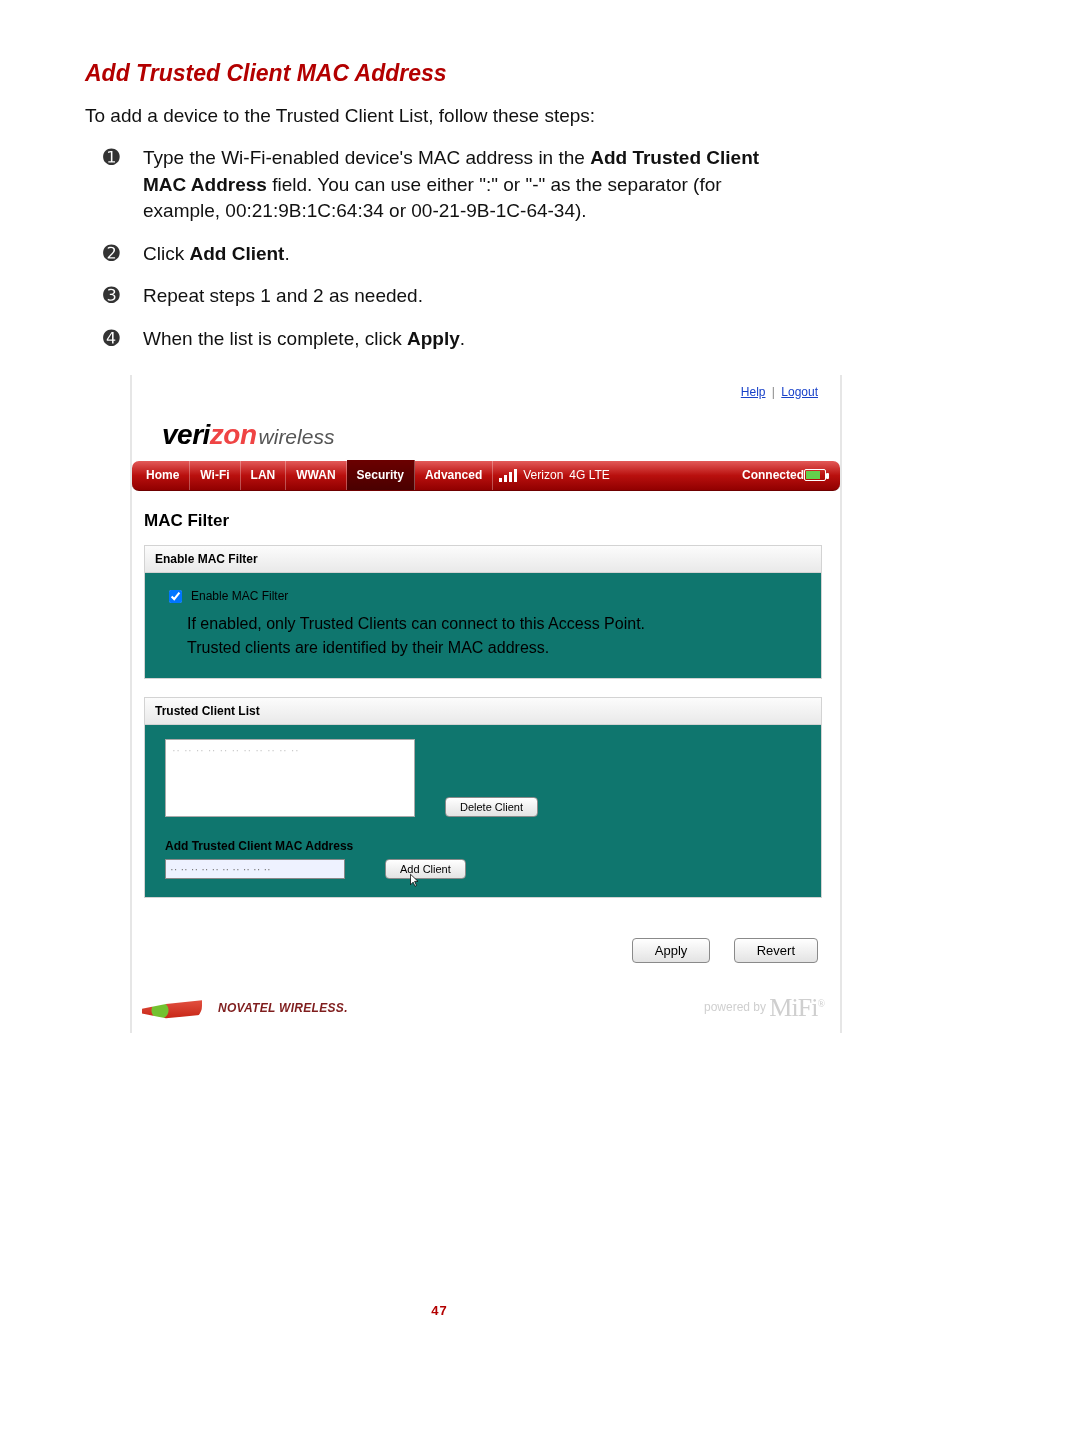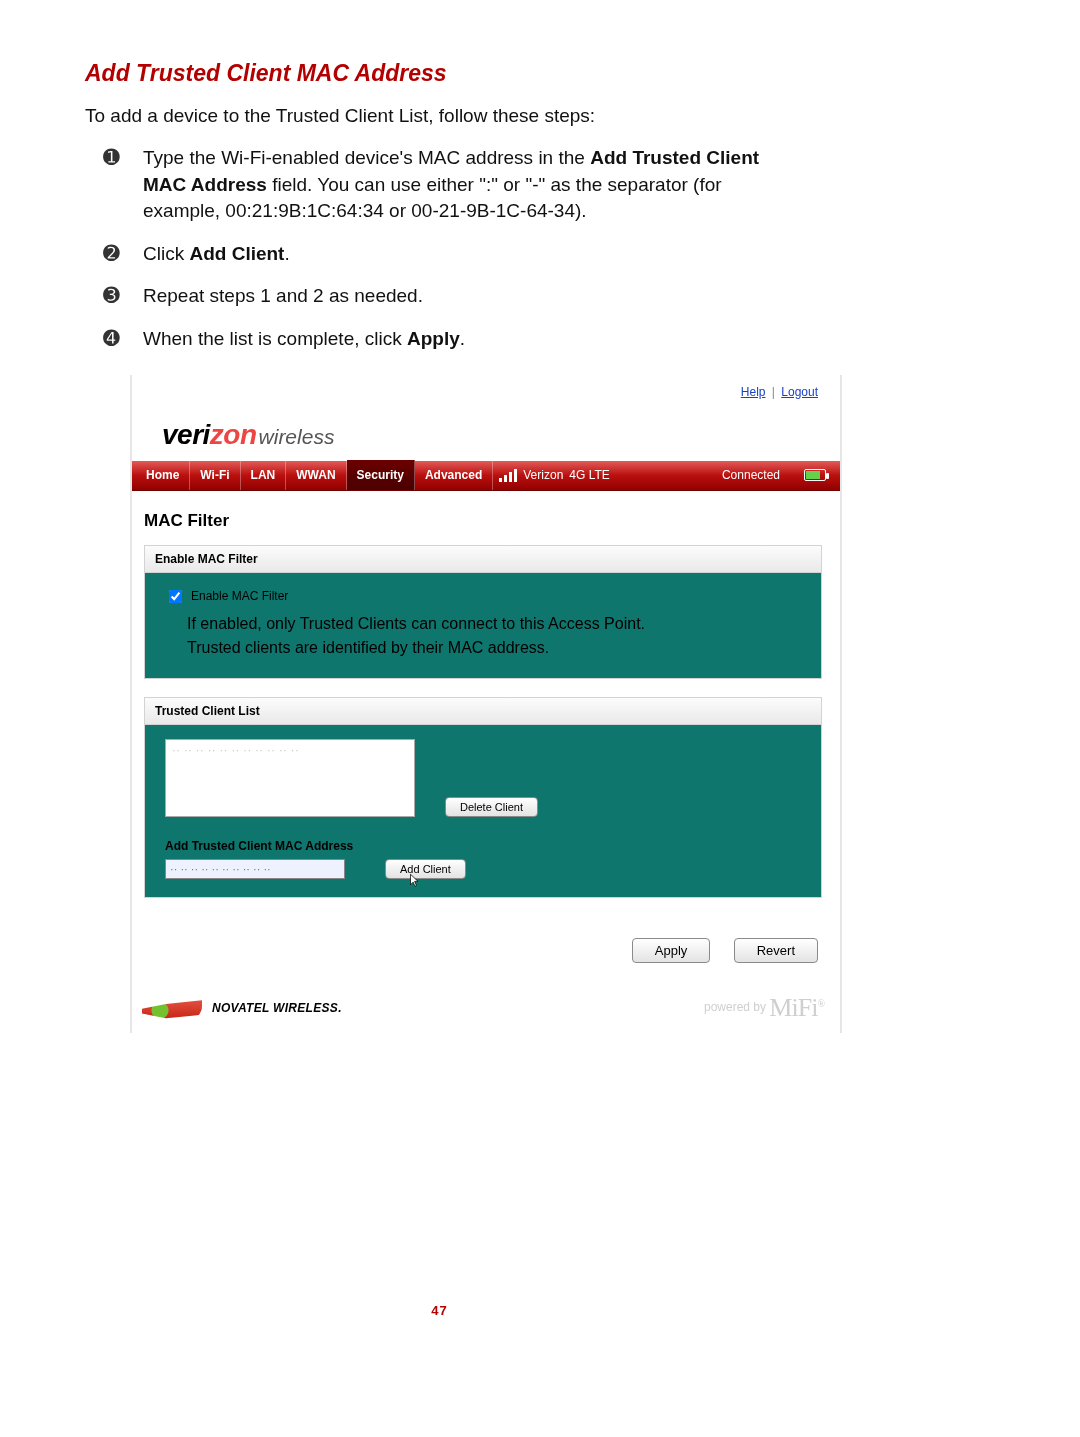--- a/index.html
+++ b/index.html
@@ -92,20 +92,21 @@
   }
   .nav-strip {
     display: flex;
     align-items: center;
     background: linear-gradient(#e35a58, #b9100e 50%, #910000);
     height: 30px;
     color: #fff;
     font-weight: 700;
     font-size: 12px;
     border-bottom: 1px solid #6e0000;
+    border-radius: 7px;
   }
   .nav-item {
     padding: 0 10px;
     border-right: 1px solid rgba(255,255,255,0.3);
     line-height: 30px;
     cursor: pointer;
   }
   .nav-item:first-child { padding-left: 14px; }
   .nav-item.selected {
     background: linear-gradient(#6b0000, #4a0000);
@@ -129,26 +130,25 @@
     width: 3px;
     background: #fff;
     display: block;
   }
   .sig-bars span:nth-child(1){height:4px;}
   .sig-bars span:nth-child(2){height:7px;}
   .sig-bars span:nth-child(3){height:10px;}
   .sig-bars span:nth-child(4){height:13px;}
   .nav-right {
     margin-left: auto;
-    font-weight: 400;
+    font-weight: 700;
     font-size: 12px;
     padding-right: 14px;
     display: flex;
     align-items: center;
-    gap: 24px;
   }
   .battery {
     width: 22px;
     height: 12px;
     border: 1.5px solid #fff;
     border-radius: 2px;
     position: relative;
     display: inline-block;
   }
   .battery::after {
@@ -281,25 +281,25 @@
     display: inline-block;
     width: 60px; height: 24px;
     background:
       radial-gradient(circle at 30% 60%, #73c12f 0 8px, transparent 9px),
       linear-gradient(#e85a4a, #c52212);
     border-radius: 14px 0 14px 0;
     position: relative;
     clip-path: polygon(0 55%, 40% 35%, 100% 20%, 100% 80%, 40% 95%, 0 75%);
   }
   .novatel-text {
-    margin-left: 10px;
+    margin-left: 16px;
     font-style: italic;
     font-weight: 900;
     font-size: 12px;
-    color: #000000;
+    color: #7f1d1d;
     letter-spacing: 0.3px;
   }
   .powered {
     color: #cfcfcf;
     font-size: 12px;
   }
   .mifi {
     font-family: Georgia, serif;
     font-size: 26px;
     color: #cfcfcf;

